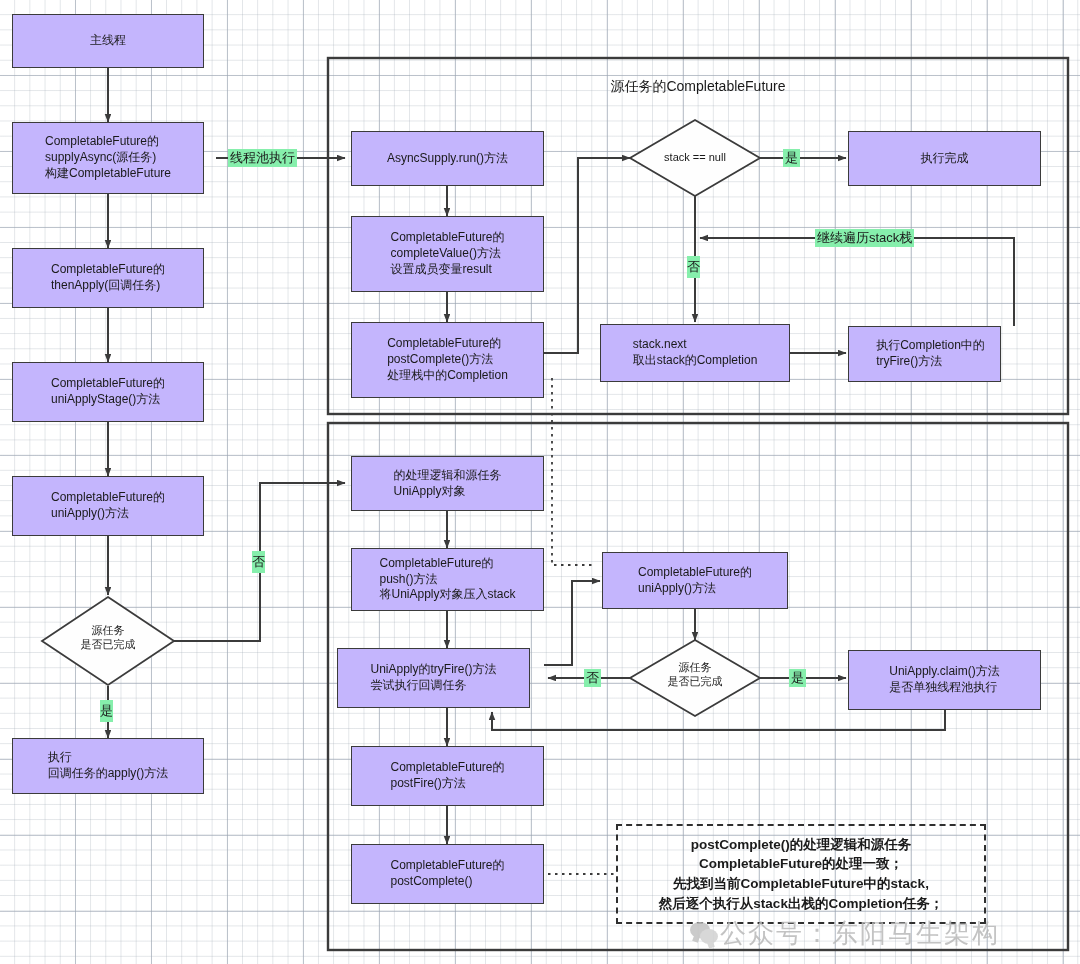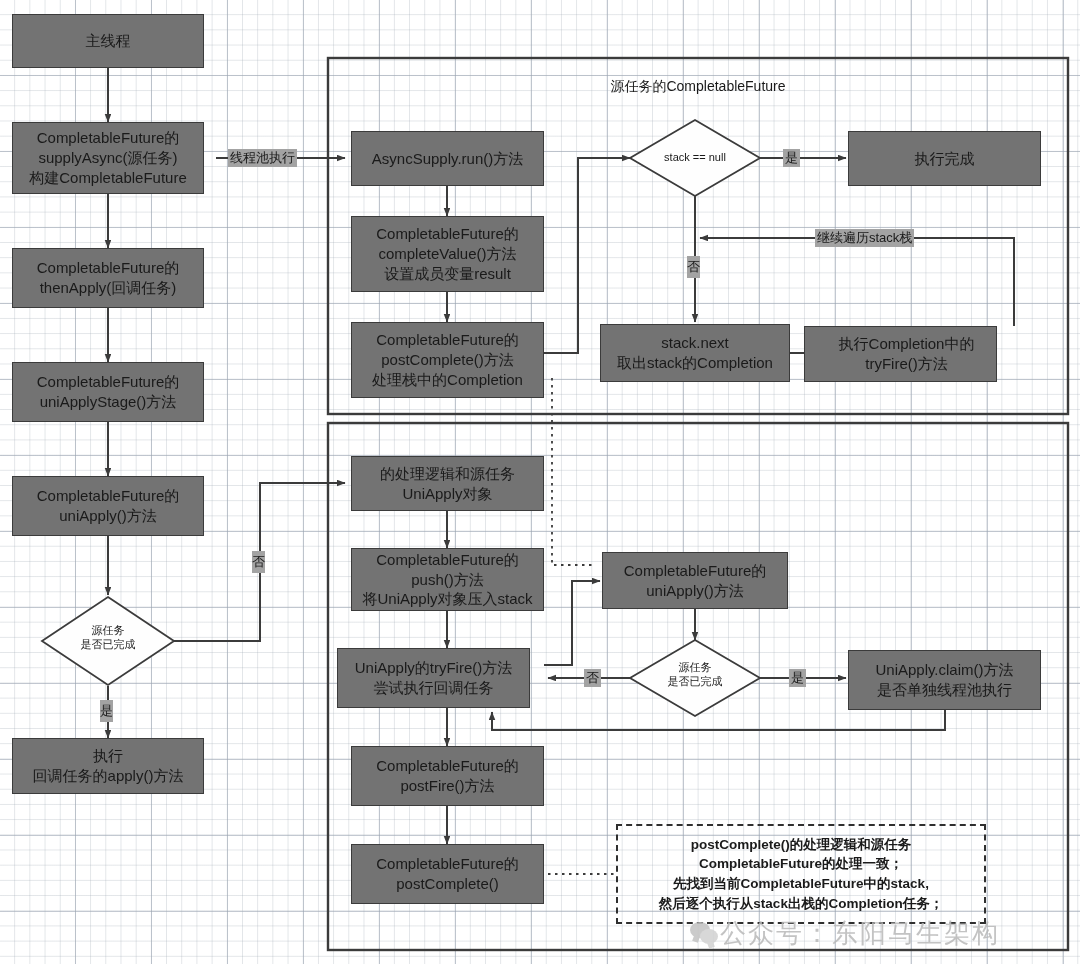--- a/index.html
+++ b/index.html
@@ -16,31 +16,31 @@
       linear-gradient(to right, rgba(160,170,180,.30) 1px, transparent 1px),
       linear-gradient(to bottom, rgba(160,170,180,.30) 1px, transparent 1px),
       linear-gradient(to right, rgba(150,160,175,.55) 1px, transparent 1px),
       linear-gradient(to bottom, rgba(150,160,175,.55) 1px, transparent 1px);
     background-size:15.2px 15.2px, 15.2px 15.2px, 76px 76px, 76px 76px;
     background-position:-1px -1px,-1px -1px,-1px -1px,-1px -1px;
   }
   #svg-layer{position:absolute;left:0;top:0;width:1080px;height:964px;}
   .node{
     position:absolute;box-sizing:border-box;
-    border:1.8px solid #3b3b3b;background:#737373;
+    border:1.8px solid #3b3b3b;background:#c4b5fd;
     display:flex;align-items:center;justify-content:center;
-    text-align:center;color:#1a1a1a;line-height:1.32;
-    white-space:pre-line;font-size:15px;
+    text-align:left;color:#1a1a1a;line-height:1.32;
+    white-space:pre-line;font-size:12px;
   }
   .container-label{
     position:absolute;color:#1a1a1a;font-size:14px;text-align:center;
   }
   .edge-label{
     position:absolute;color:#1a1a1a;font-size:13px;
-    background:#a3a3a3;padding:0 2px;white-space:nowrap;text-align:center;
+    background:#86efac;padding:0 2px;white-space:nowrap;text-align:center;
   }
   .edge-label.vert{padding:2px 0;}
   .note{
     position:absolute;box-sizing:border-box;border:2.4px dashed #2f2f2f;
     background:transparent;display:flex;align-items:center;justify-content:center;
     text-align:center;color:#1a1a1a;font-size:13.5px;line-height:1.45;
     white-space:pre-line;
     font-weight:bold;
   }
   .diamond-label{
@@ -179,21 +179,21 @@
 <svg style="position:absolute;left:628px;top:118px;width:134px;height:80px;" viewBox="0 0 134 80" xmlns="http://www.w3.org/2000/svg">
   <polygon points="67,2 132,40 67,78 2,40" fill="#fefefe" stroke="#3b3b3b" stroke-width="1.8"></polygon>
 </svg>
 <div class="diamond-label" style="left:628px;top:150px;width:134px;">stack == null</div>
 
 <div class="node" style="left:848px;top:131px;width:193px;height:55px;">执行完成</div>
 
 <div class="node" style="left:600px;top:324px;width:190px;height:58px;">stack.next
 取出stack的Completion</div>
 
-<div class="node" style="left:804px;top:326px;width:193px;height:56px;padding-left:12px;">执行Completion中的
+<div class="node" style="left:848px;top:326px;width:153px;height:56px;padding-left:12px;">执行Completion中的
 tryFire()方法</div>
 
 <div class="node" style="left:351px;top:456px;width:193px;height:55px;">的处理逻辑和源任务
 UniApply对象</div>
 
 <div class="node" style="left:351px;top:548px;width:193px;height:63px;">CompletableFuture的
 push()方法
 将UniApply对象压入stack</div>
 
 <div class="node" style="left:337px;top:648px;width:193px;height:60px;">UniApply的tryFire()方法

